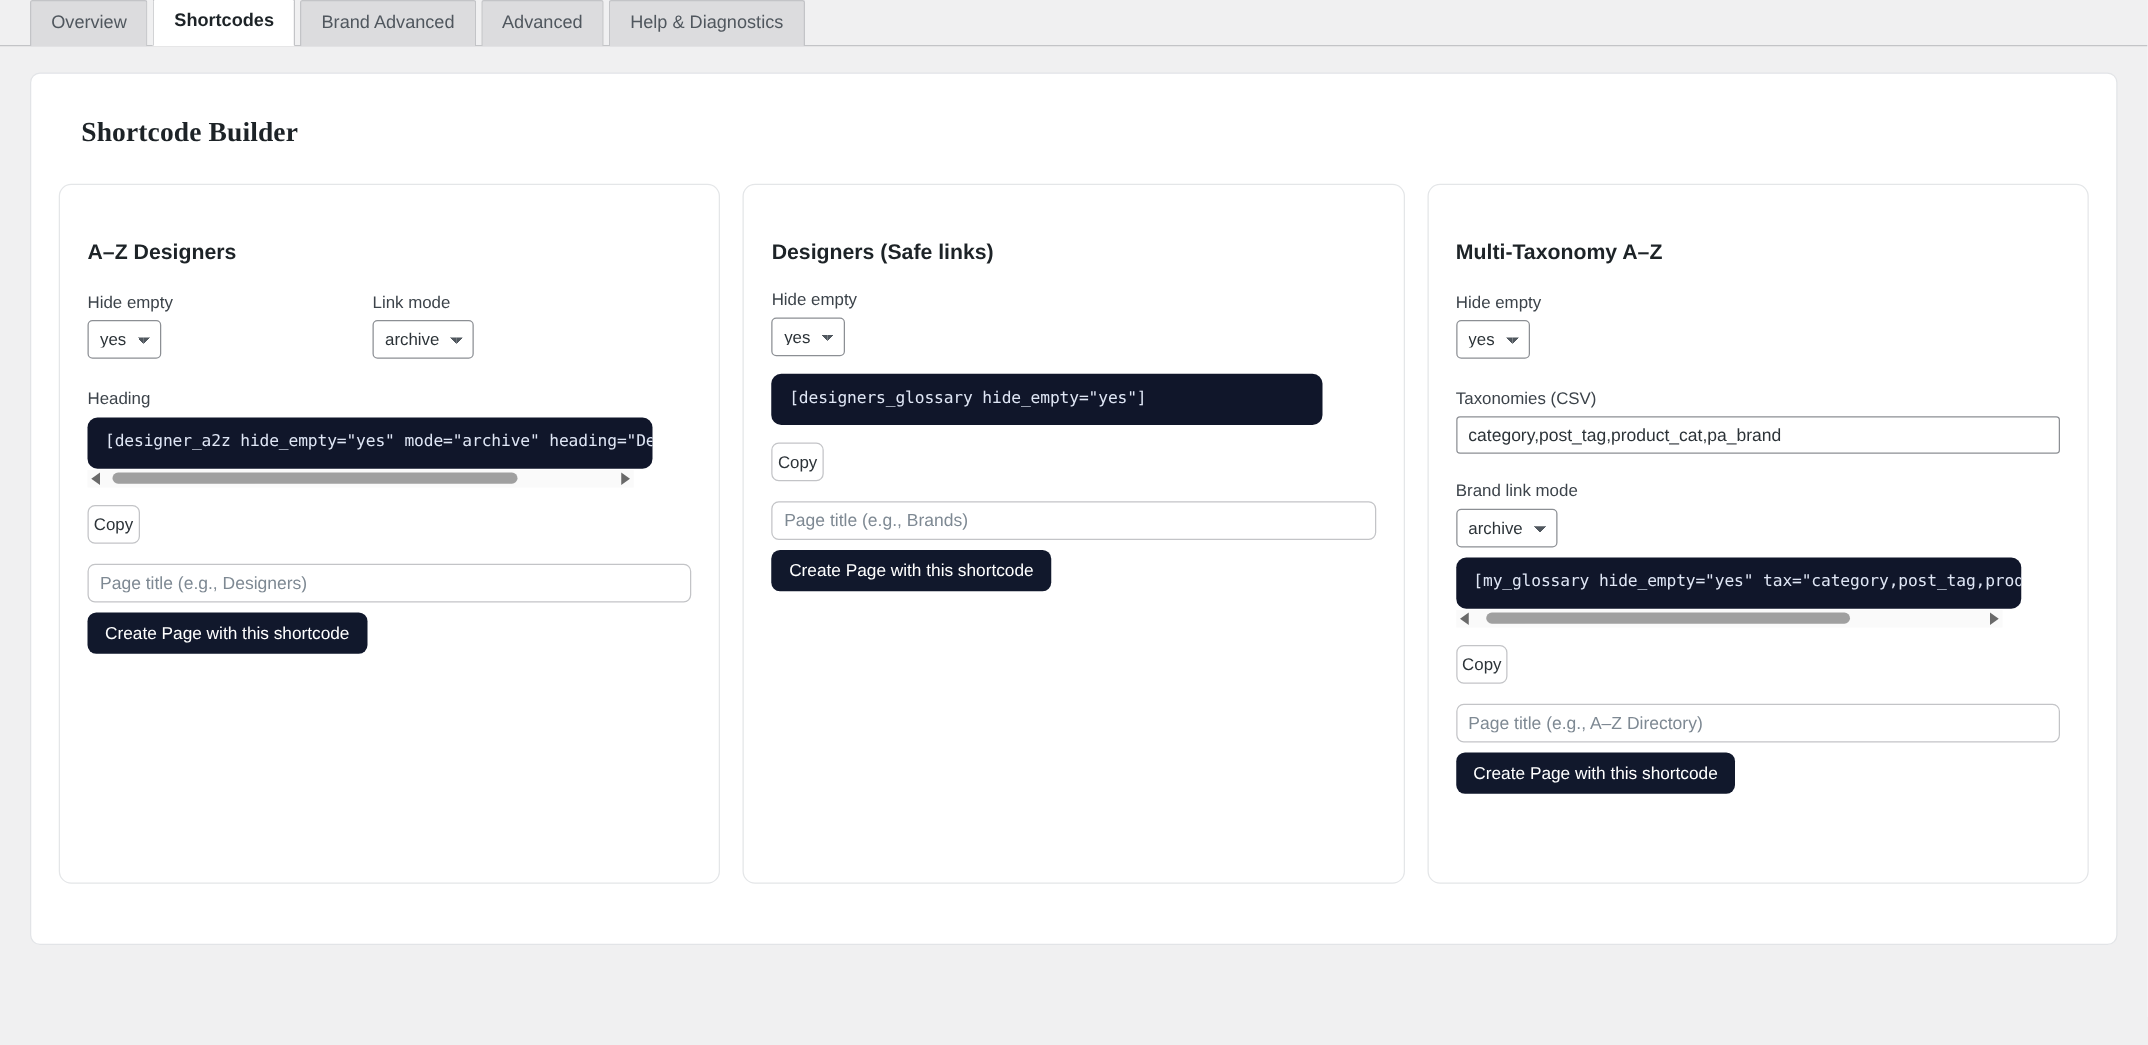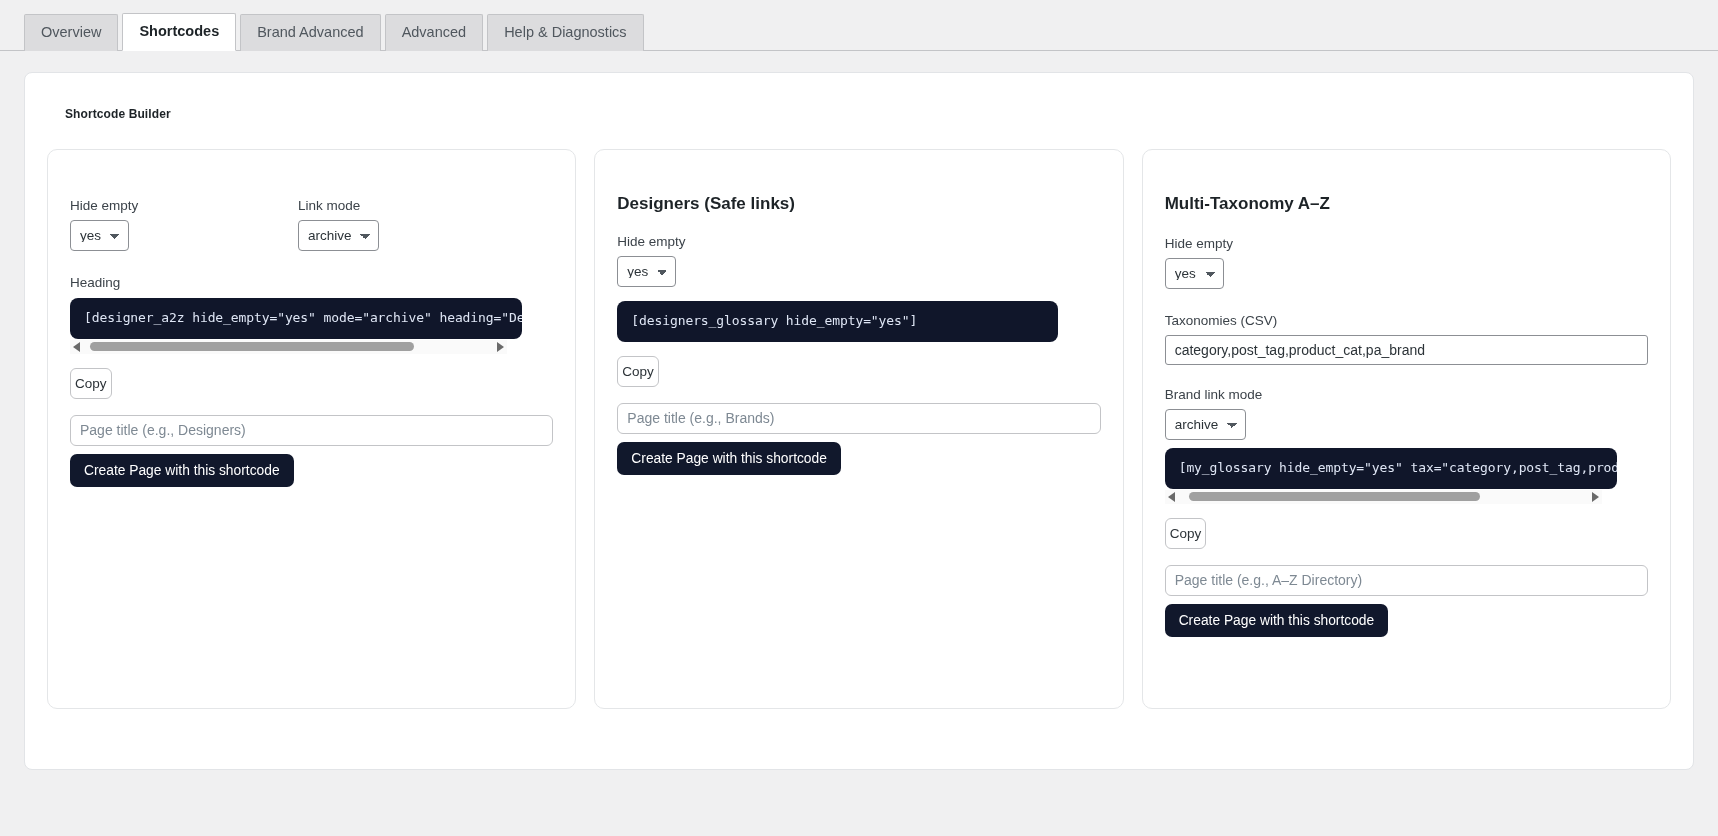--- a/index.html
+++ b/index.html
@@ -7,21 +7,21 @@
     margin: 0; padding: 0;
     width: 1718px; height: 836px;
     background: #f0f0f1;
     font-family: "Liberation Sans", sans-serif;
     -webkit-font-smoothing: antialiased;
   }
 
   
   .tabwrap {
     position: relative;
-    height: 51px;
+    height: 37px;
     padding-left: 24px;
     border-bottom: 1px solid #c3c4c7;
     background: #f0f0f1;
     display: flex;
     align-items: flex-end;
   }
   .tab {
     display: inline-block;
     padding: 8px 16px 9px 16px;
     margin-right: 4px;
@@ -48,25 +48,26 @@
   
   .panel {
     margin: 21px 24px 0 24px;
     background: #ffffff;
     border: 1px solid #e2e4e7;
     border-radius: 8px;
     padding: 28px 18px 30px 18px;
     min-height: 698px;
   }
   .panel-title {
-    font-size: 12px;
+    font-size: 22px;
     font-weight: 600;
     color: #1d2327;
     margin: 6px 0 12px 22px;
     letter-spacing: 0.1px;
+    font-family: Liberation Serif, serif;
   }
 
   
   .grid {
     display: grid;
     grid-template-columns: repeat(3, 1fr);
     gap: 18px;
     margin-top: 28px;
     padding: 0 4px;
   }
@@ -229,20 +230,21 @@
   <a class="tab">Help &amp; Diagnostics</a>
 </div>
 
 <div class="panel">
 
   <div class="panel-title">Shortcode Builder</div>
 
   <div class="grid">
 
     <div class="card">
+      <div class="card-title">A–Z Designers</div>
 
       <div class="row2">
         <div>
           <span class="field-label">Hide empty</span>
           <select class="sel">
             <option>yes</option>
           </select>
         </div>
         <div>
           <span class="field-label">Link mode</span>

